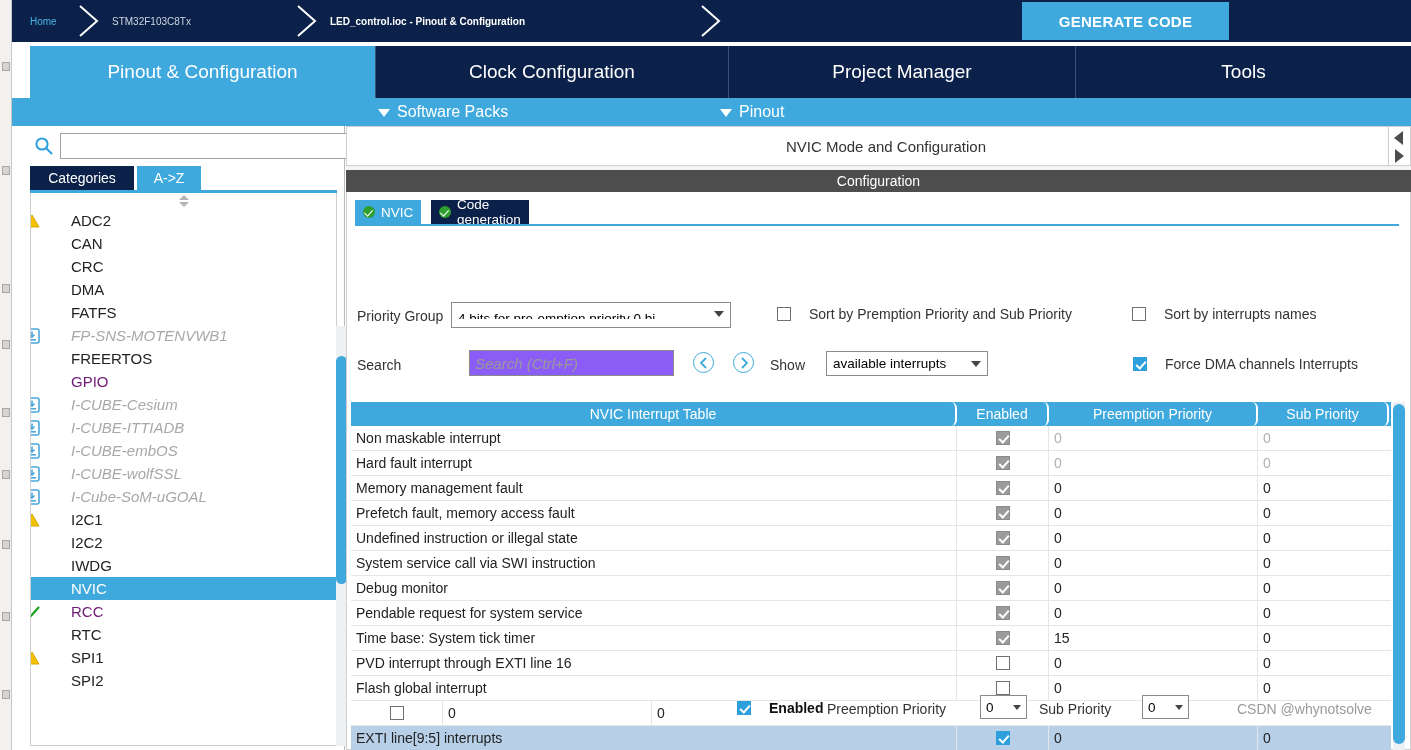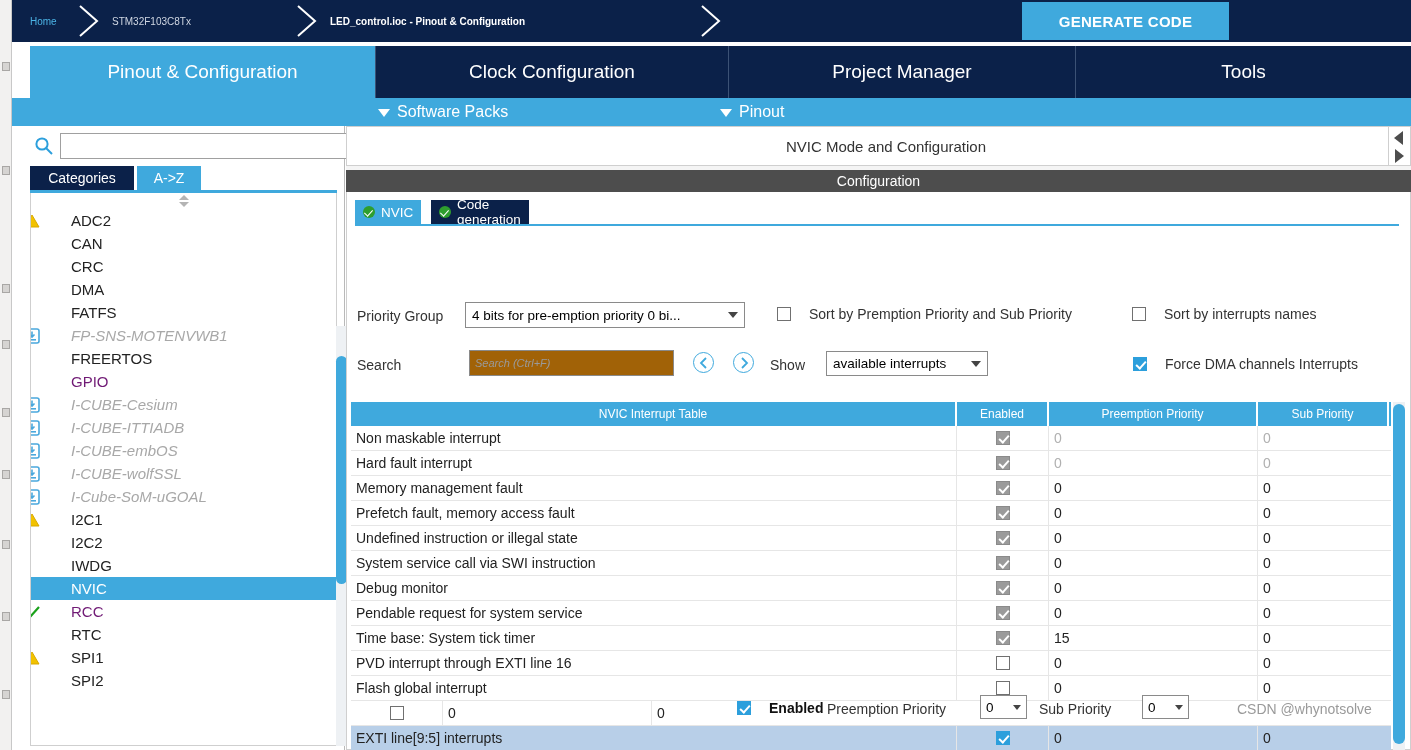--- a/index.html
+++ b/index.html
@@ -181,23 +181,23 @@
     border-width: 0 1.6px 1.6px 0; transform: rotate(42deg);
   }
   #cfg-tab-underline {
     position: absolute; left: 8px; top: 32px; width: 1044px; height: 2px;
     background: #3fa9dd;
   }
 
   .row-label { font-size: 14px; color: #333333; }
   #priority-group-label { position: absolute; left: 10px; top: 116px; }
   #priority-group-select {
-    position: absolute; left: 118px; top: 110px; width: 280px; height: 26px;
+    position: absolute; left: 104px; top: 110px; width: 280px; height: 26px;
     border: 1px solid #8a8a8a; background: #ffffff; font-size: 13.5px;
-    display: flex; align-items: center; padding: 0 6px;
+    display: flex; padding: 8px 6px;
   }
   #priority-group-select .sel-text { flex: 1; white-space: nowrap; overflow: hidden; }
   .sel-caret { width: 0; height: 0; border-left: 5px solid transparent;
                border-right: 5px solid transparent; border-top: 6px solid #444; }
 
   .cbox {
     width: 14px; height: 14px; border: 1px solid #707070; background: #ffffff;
     flex: 0 0 14px; position: relative;
   }
   .cbox.on { background: #2c9fdc; border-color: #2c9fdc; }
@@ -214,21 +214,21 @@
   }
   .cb-wrap { display: flex; align-items: center; gap: 18px;
              font-size: 14px; color: #333333; cursor: pointer; }
 
   #sort-premption { position: absolute; left: 430px; top: 114px; }
   #sort-names     { position: absolute; left: 785px; top: 114px; }
 
   #search-label { position: absolute; left: 10px; top: 165px; }
   #nvic-search-input {
     position: absolute; left: 122px; top: 158px; width: 205px; height: 26px;
-    border: 1px solid #8a8a8a; background: #a16207; font-size: 11px;
+    border: 1px solid #8a8a8a; background: #8b5cf6; font-size: 15px;
     padding: 0 5px; color: #222; font-family: "Liberation Sans", sans-serif;
   }
   #nvic-search-input::placeholder { color: #9a9a9a; font-style: italic; }
   .nav-circle {
     position: absolute; top: 160px; width: 21px; height: 21px;
     border: 1.6px solid #3fa9dd; border-radius: 50%;
     display: flex; align-items: center; justify-content: center; cursor: pointer;
   }
   #nav-prev { left: 346px; }
   #nav-next { left: 386px; }
@@ -241,23 +241,24 @@
   #show-select .sel-text { flex: 1; }
   #force-dma { position: absolute; left: 786px; top: 164px; }
 
   
   #nvic-table {
     position: absolute; left: 4px; top: 210px; width: 1040px; height: 348px;
     background: #ffffff; overflow: hidden;
   }
   #table-head { display: flex; height: 24px; background: #3fa9dd; }
   #table-head .th {
-    color: #ffffff; font-size: 12px;
+    color: #ffffff; font-size: 14px;
     display: flex; align-items: center; justify-content: center;
     border-right: 2px solid #ffffff;
+    border-radius: 6px;
   }
   .th.c0 { width: 606px; }
   .th.c1 { width: 92px; }
   .th.c2 { width: 209px; }
   .th.c3 { width: 131px; border-right: none; }
 
   .trow { display: flex; height: 25px; border-bottom: 1px solid #e6e6e6; }
   .trow.selected { background: #b8cfe8; }
   .trow .td { font-size: 14px; color: #222222; display: flex; align-items: center; }
   .td.c0 { width: 606px; padding-left: 5px; border-right: 1px solid #e6e6e6; }

